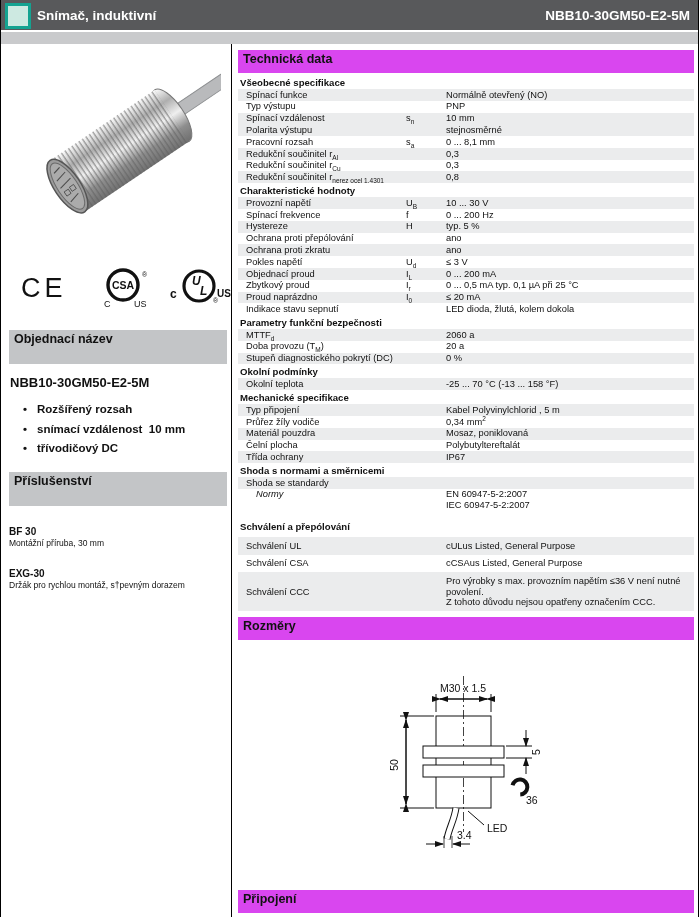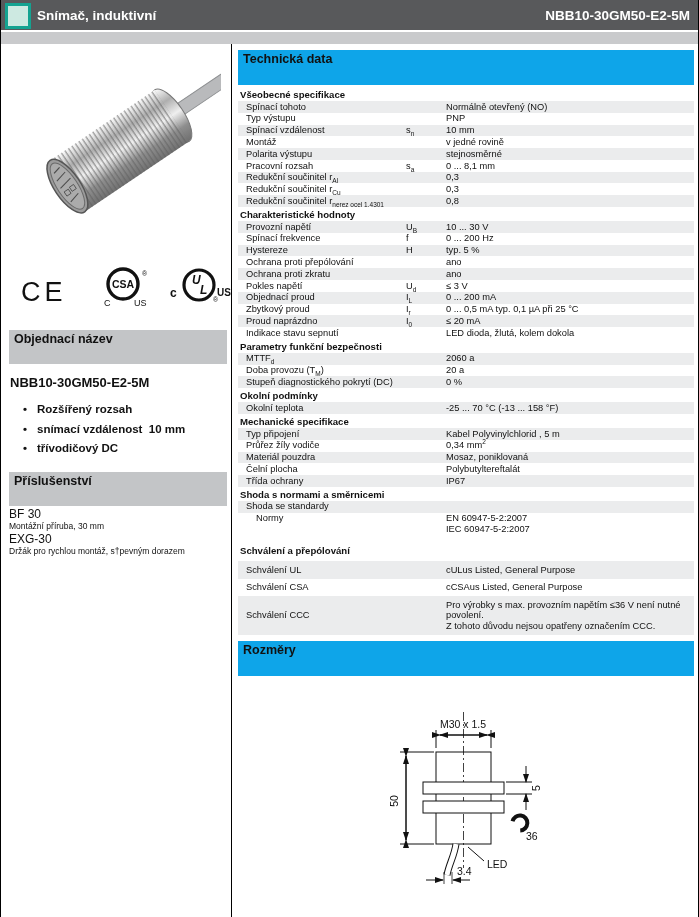--- a/index.html
+++ b/index.html
@@ -13,34 +13,34 @@
   .topbar-left{color:#fff;font-weight:bold;font-size:13.5px;margin-left:36px;flex:1;}
   .topbar-right{color:#fff;font-weight:bold;font-size:13.5px;margin-right:8px;}
   .substrip{height:12px;background:#c9cacc;margin-top:2px;}
   
   .content{display:flex;height:873px;}
   .left-col{width:230px;box-sizing:border-box;padding-left:8px;flex:0 0 230px;}
   .v-divider{width:1px;background:#000;flex:0 0 1px;}
   .right-col{flex:1;box-sizing:border-box;padding:6px 4px 0 6px;overflow:hidden;}
   
   .photo{width:206px;height:202px;margin:8px 0 0 6px;}
-  .marks{display:flex;align-items:flex-end;height:40px;margin-top:10px;}
+  .marks{display:flex;align-items:center;height:40px;margin-top:10px;}
   .ce-mark{font-size:27px;font-weight:400;letter-spacing:4px;margin-left:12px;color:#111;}
   .left-bar{width:218px;height:34px;background:#c3c5c7;font-weight:bold;font-size:12.5px;
             line-height:18px;padding-left:5px;box-sizing:border-box;margin-top:22px;}
   .product-name{font-weight:bold;font-size:13px;margin-top:11px;padding-left:1px;}
   .bullets{list-style:none;margin:10px 0 0 0;padding:0 0 0 14px;}
   .bullets li{display:flex;font-weight:bold;font-size:11.5px;line-height:19.5px;}
   .bullets li .dot{width:14px;}
   .bullet-label{white-space:pre-wrap;}
   .acc-bar{margin-top:13px;}
-  .acc-name{font-weight:normal;font-size:12px;line-height:11px;margin-top:3px;}
+  .acc-name{font-weight:bold;font-size:10px;line-height:11px;margin-top:20px;}
   .acc-desc{font-size:8.5px;line-height:10px;margin-top:1px;}
   
-  .section-bar{height:35px;background:#0ea5e9;font-weight:bold;font-size:12.5px;
+  .section-bar{height:23px;background:#d946ef;font-weight:bold;font-size:12.5px;
                line-height:18px;padding-left:5px;margin-bottom:3px;}
   .tech-table{margin-bottom:6px;}
   .t-sec-title{font-weight:bold;font-size:9.6px;line-height:12px;padding:1px 0 0 2px;margin-top:1px;}
   .t-row{display:flex;font-size:9.3px;line-height:10.6px;padding:0.6px 0;align-items:flex-start;}
   .t-row.shaded{background:#ebeced;}
   .t-row.spaced{padding:3.5px 0;align-items:center;}
   .t-label{flex:0 0 168px;padding-left:8px;box-sizing:border-box;}
   .t-sym{flex:0 0 40px;}
   .t-val{flex:1;}
   sub{font-size:0.7em;line-height:0;}
@@ -142,47 +142,40 @@
     </div>
 
     <div class="v-divider"></div>
 
     <div class="right-col">
 
       <div class="section-bar">Technická data</div>
       <div class="tech-table">
           <div class="t-sec-title">Všeobecné specifikace</div>
           <div class="t-row shaded">
-            <div class="t-label">Spínací tohoto</div>
+            <div class="t-label">Spínací funkce</div>
             <div class="t-sym"></div>
             <div class="t-val">
               <div class="t-line">Normálně otevřený (NO)</div>
             </div>
           </div>
           <div class="t-row">
             <div class="t-label">Typ výstupu</div>
             <div class="t-sym"></div>
             <div class="t-val">
               <div class="t-line">PNP</div>
             </div>
           </div>
           <div class="t-row shaded">
             <div class="t-label">Spínací vzdálenost</div>
             <div class="t-sym"><span>s</span><sub>n</sub></div>
             <div class="t-val">
               <div class="t-line">10 mm</div>
             </div>
           </div>
-          <div class="t-row">
-            <div class="t-label">Montáž</div>
-            <div class="t-sym"></div>
-            <div class="t-val">
-              <div class="t-line">v jedné rovině</div>
-            </div>
-          </div>
           <div class="t-row shaded">
             <div class="t-label">Polarita výstupu</div>
             <div class="t-sym"></div>
             <div class="t-val">
               <div class="t-line">stejnosměrné</div>
             </div>
           </div>
           <div class="t-row">
             <div class="t-label">Pracovní rozsah</div>
             <div class="t-sym"><span>s</span><sub>a</sub></div>
@@ -348,21 +341,21 @@
               <div class="t-line">IP67</div>
             </div>
           </div>
           <div class="t-sec-title">Shoda s normami a směrnicemi</div>
           <div class="t-row shaded">
             <div class="t-label">Shoda se standardy</div>
             <div class="t-sym"></div>
             <div class="t-val"></div>
           </div>
           <div class="t-row" style="margin-bottom: 9px;">
-            <div class="t-label" style="padding-left: 18px;">Normy</div>
+            <div class="t-label" style="padding-left: 18px; font-style: italic;">Normy</div>
             <div class="t-sym"></div>
             <div class="t-val">
               <div class="t-line">EN 60947-5-2:2007</div>
               <div class="t-line">IEC 60947-5-2:2007</div>
             </div>
           </div>
           <div class="t-sec-title" style="margin-bottom: 4px;">Schválení a přepólování</div>
           <div class="t-row shaded spaced">
             <div class="t-label">Schválení UL</div>
             <div class="t-sym"></div>

